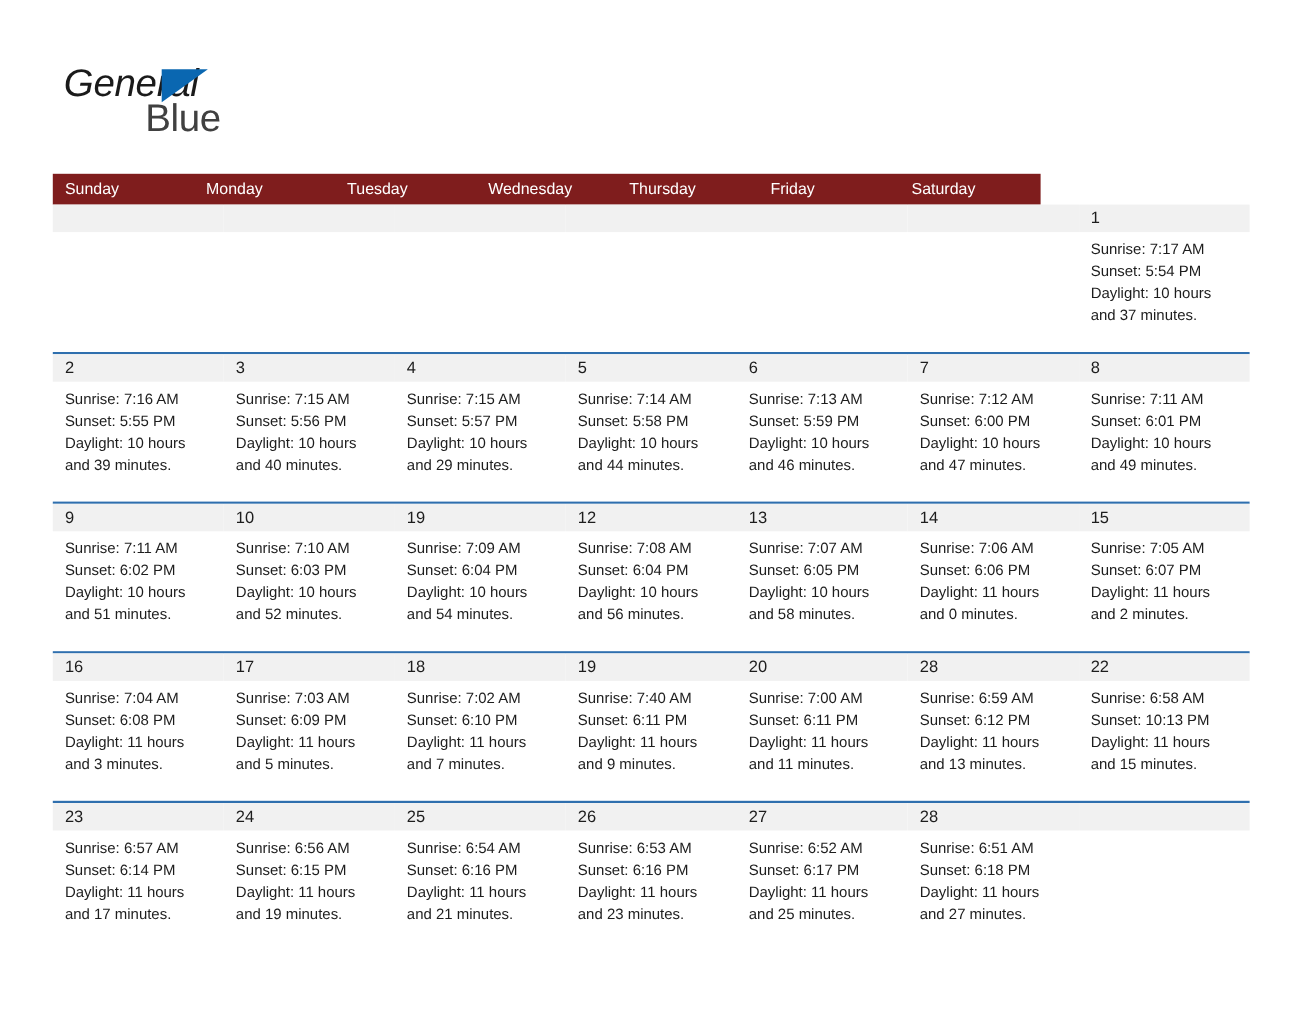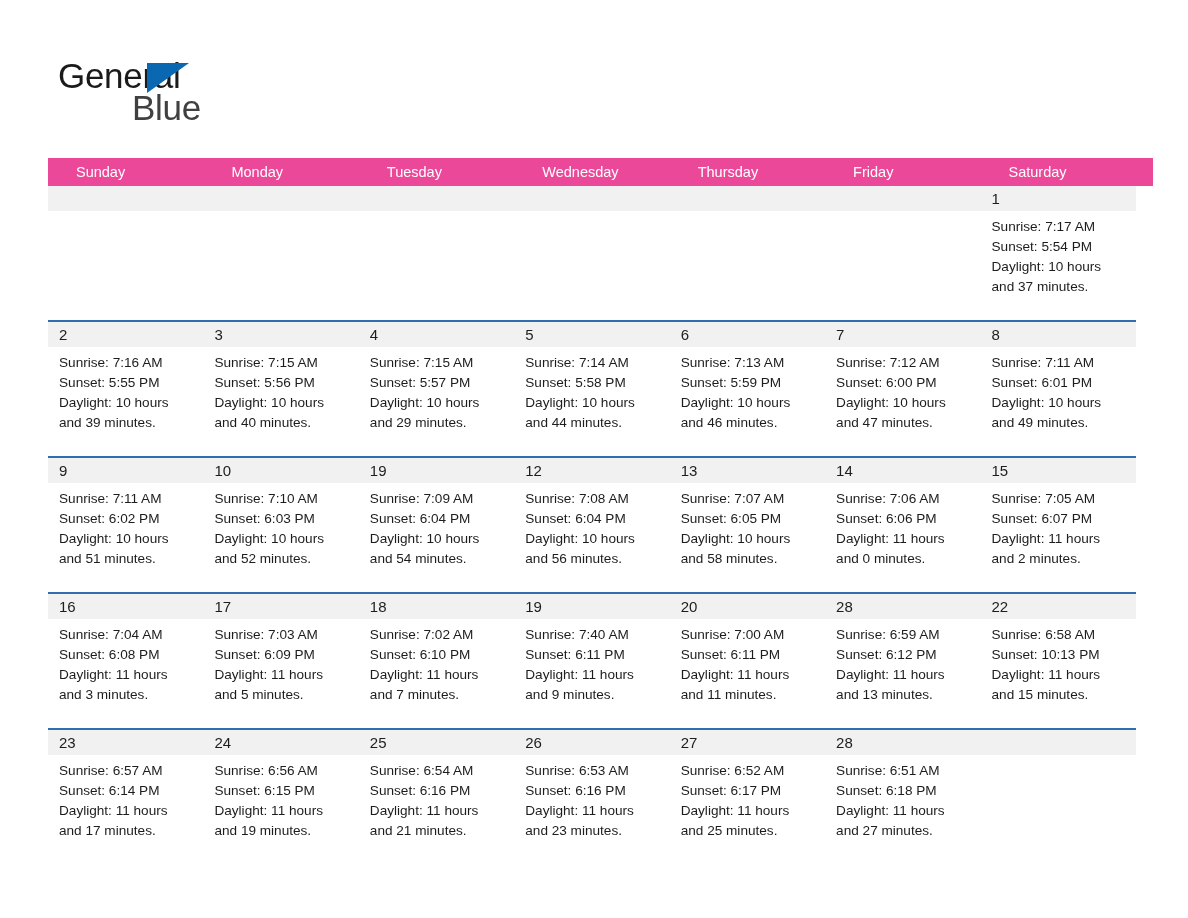--- a/index.html
+++ b/index.html
@@ -40,20 +40,21 @@
   }
   .logo-general {
     position: absolute;
     left: 0;
     top: 0;
     font-size: 35px;
     letter-spacing: -0.3px;
     color: #1a1a1a;
     font-family: "Liberation Sans", sans-serif;
     line-height: 40px;
+    font-style: italic;
   }
   .logo-triangle {
     position: absolute;
     left: 89px;
     top: 7px;
     width: 0;
     height: 0;
     border-left: 42px solid #0a67b1;
     border-bottom: 30px solid transparent;
   }
@@ -93,24 +94,23 @@
   
   .calendar {
     position: absolute;
     left: 48px;
     top: 158px;
     width: 1088px;
   }
 
   .dow-row {
     display: flex;
-    width: 1088px;
+    width: 898px;
     height: 28px;
-    background: #ec4899;
-    padding-left: 17px;
+    background: #7f1d1d;
   }
   .dow-cell {
     flex: 1 1 0;
     box-sizing: border-box;
     padding-left: 11px;
     color: #ffffff;
     font-size: 14.5px;
     line-height: 28px;
     white-space: nowrap;
     overflow: hidden;

